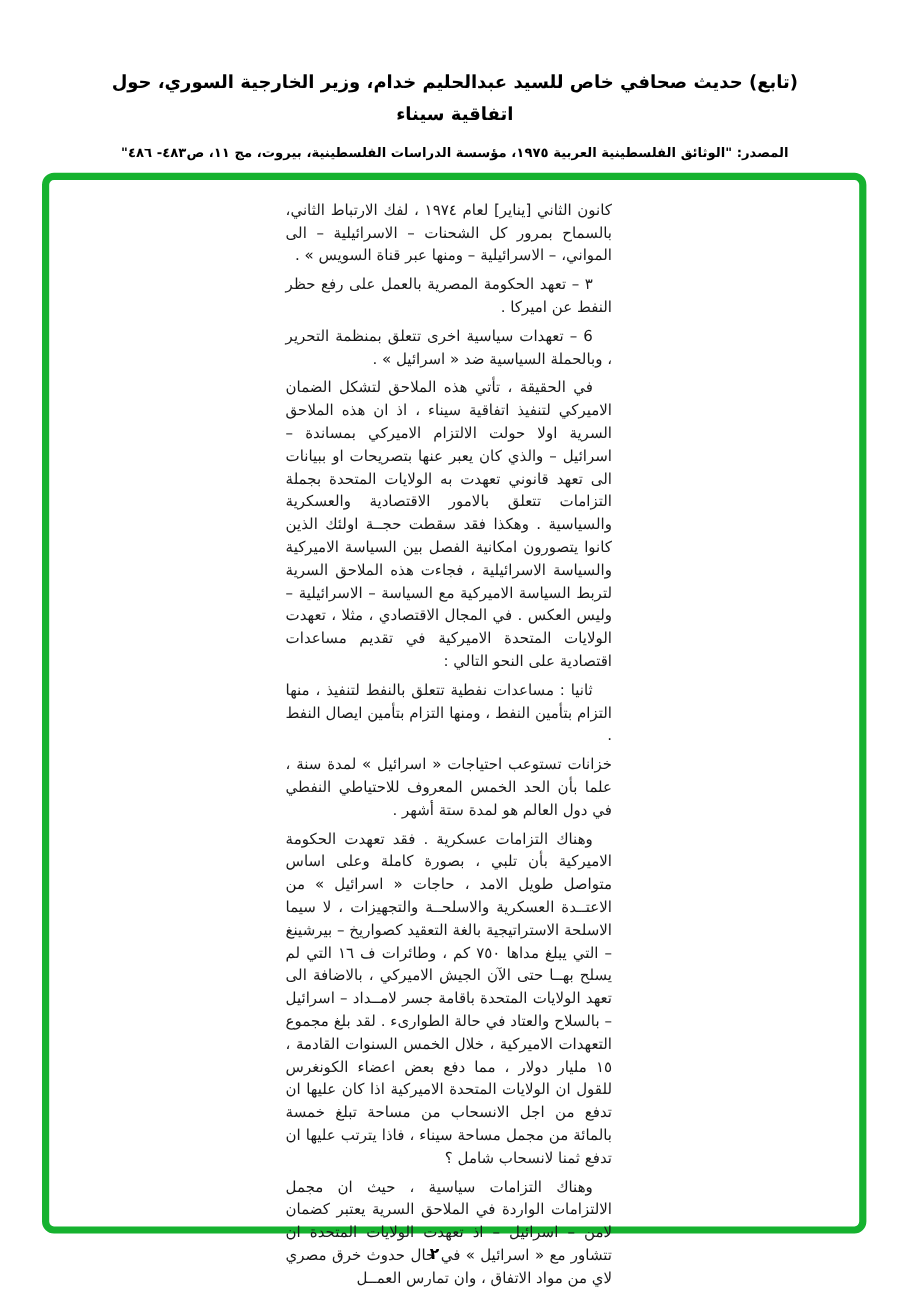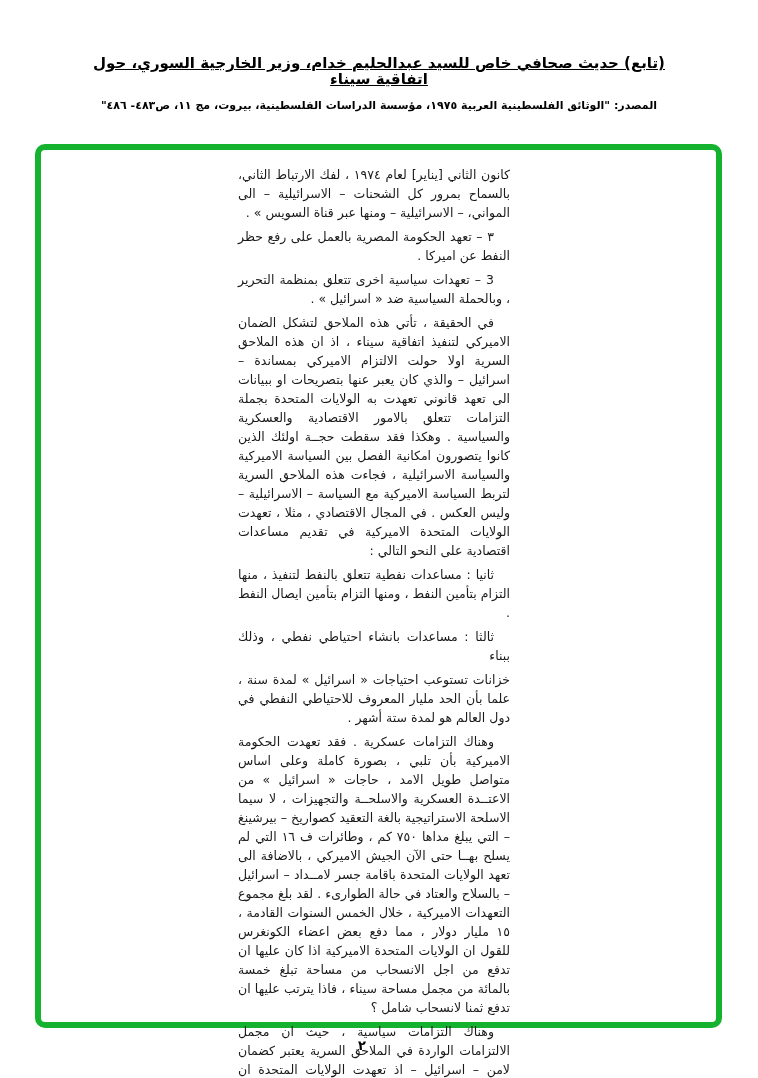--- a/index.html
+++ b/index.html
@@ -10,21 +10,21 @@
     font-family:"DejaVu Sans",sans-serif;
     color:#111111;
     overflow:hidden;
   }
   .doc-header{
     position:absolute;top:55px;left:0;width:758px;
     text-align:center;direction:rtl;
   }
   .doc-title{
     font-size:15px;font-weight:bold;color:#000000;
-    line-height:16px;padding:0 70px;text-decoration:underline;
+    line-height:27px;padding:0 70px;
   }
   .doc-source{
     margin-top:12px;
     font-size:11px;font-weight:bold;color:#000000;
     line-height:14px;padding:0 90px;
   }
   .green-frame{
     position:absolute;
     left:35px;top:144px;
     width:675px;height:872px;
@@ -60,24 +60,23 @@
   <div class="doc-header">
     <div class="doc-title">(تابع) حديث صحافي خاص للسيد عبدالحليم خدام، وزير الخارجية السوري، حول اتفاقية سيناء</div>
     <div class="doc-source">المصدر: "الوثائق الفلسطينية العربية ١٩٧٥، مؤسسة الدراسات الفلسطينية، بيروت، مج ١١، ص٤٨٣- ٤٨٦"</div>
   </div>
 
   <div class="green-frame"></div>
 
   <div class="text-column">
     <p class="para">كانون الثاني [يناير] لعام ١٩٧٤ ، لفك الارتباط الثاني، بالسماح بمرور كل الشحنات – الاسرائيلية – الى المواني، – الاسرائيلية – ومنها عبر قناة السويس » .</p>
     <p class="para indent">٣ – تعهد الحكومة المصرية بالعمل على رفع حظر النفط عن اميركا .</p>
-    <p class="para indent">3 – تعهدات سياسية اخرى تتعلق بمنظمة التحرير ، وبالحملة السياسية ضد « اسرائيل » .</p>
+    <p class="para indent">6 – تعهدات سياسية اخرى تتعلق بمنظمة التحرير ، وبالحملة السياسية ضد « اسرائيل » .</p>
     <p class="para indent">في الحقيقة ، تأتي هذه الملاحق لتشكل الضمان الاميركي لتنفيذ اتفاقية سيناء ، اذ ان هذه الملاحق السرية اولا حولت الالتزام الاميركي بمساندة – اسرائيل – والذي كان يعبر عنها بتصريحات او ببيانات الى تعهد قانوني تعهدت به الولايات المتحدة بجملة التزامات تتعلق بالامور الاقتصادية والعسكرية والسياسية . وهكذا فقد سقطت حجــة اولئك الذين كانوا يتصورون امكانية الفصل بين السياسة الاميركية والسياسة الاسرائيلية ، فجاءت هذه الملاحق السرية لتربط السياسة الاميركية مع السياسة – الاسرائيلية – وليس العكس . في المجال الاقتصادي ، مثلا ، تعهدت الولايات المتحدة الاميركية في تقديم مساعدات اقتصادية على النحو التالي :</p>
     <p class="para indent">ثانيا : مساعدات نفطية تتعلق بالنفط لتنفيذ ، منها التزام بتأمين النفط ، ومنها التزام بتأمين ايصال النفط .</p>
-    <p class="para indent">ثالثا : مساعدات بانشاء احتياطي نفطي ، وذلك ببناء</p>
-    <p class="para">خزانات تستوعب احتياجات « اسرائيل » لمدة سنة ، علما بأن الحد مليار المعروف للاحتياطي النفطي في دول العالم هو لمدة ستة أشهر .</p>
+    <p class="para">خزانات تستوعب احتياجات « اسرائيل » لمدة سنة ، علما بأن الحد الخمس المعروف للاحتياطي النفطي في دول العالم هو لمدة ستة أشهر .</p>
     <p class="para indent">وهناك التزامات عسكرية . فقد تعهدت الحكومة الاميركية بأن تلبي ، بصورة كاملة وعلى اساس متواصل طويل الامد ، حاجات « اسرائيل » من الاعتــدة العسكرية والاسلحــة والتجهيزات ، لا سيما الاسلحة الاستراتيجية بالغة التعقيد كصواريخ – بيرشينغ – التي يبلغ مداها ٧٥٠ كم ، وطائرات ف ١٦ التي لم يسلح بهــا حتى الآن الجيش الاميركي ، بالاضافة الى تعهد الولايات المتحدة باقامة جسر لامــداد – اسرائيل – بالسلاح والعتاد في حالة الطوارىء . لقد بلغ مجموع التعهدات الاميركية ، خلال الخمس السنوات القادمة ، ١٥ مليار دولار ، مما دفع بعض اعضاء الكونغرس للقول ان الولايات المتحدة الاميركية اذا كان عليها ان تدفع من اجل الانسحاب من مساحة تبلغ خمسة بالمائة من مجمل مساحة سيناء ، فاذا يترتب عليها ان تدفع ثمنا لانسحاب شامل ؟</p>
     <p class="para indent">وهناك التزامات سياسية ، حيث ان مجمل الالتزامات الواردة في الملاحق السرية يعتبر كضمان لامن – اسرائيل – اذ تعهدت الولايات المتحدة ان تتشاور مع « اسرائيل » في حال حدوث خرق مصري لاي من مواد الاتفاق ، وان تمارس العمــل</p>
   </div>
 
   <div class="page-number">٢</div>
 
 </div>
 
 </body></html>

